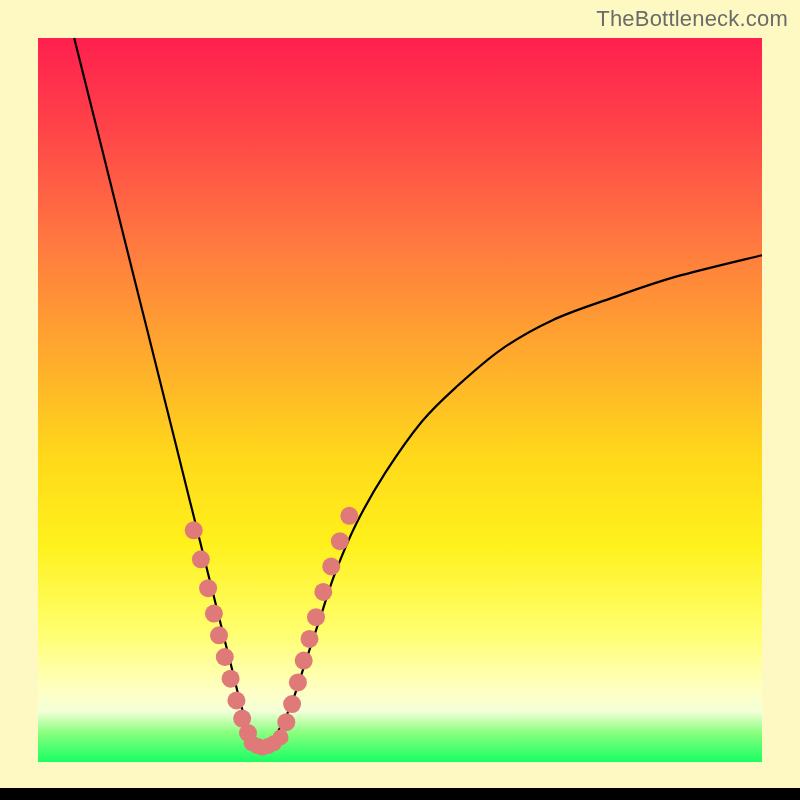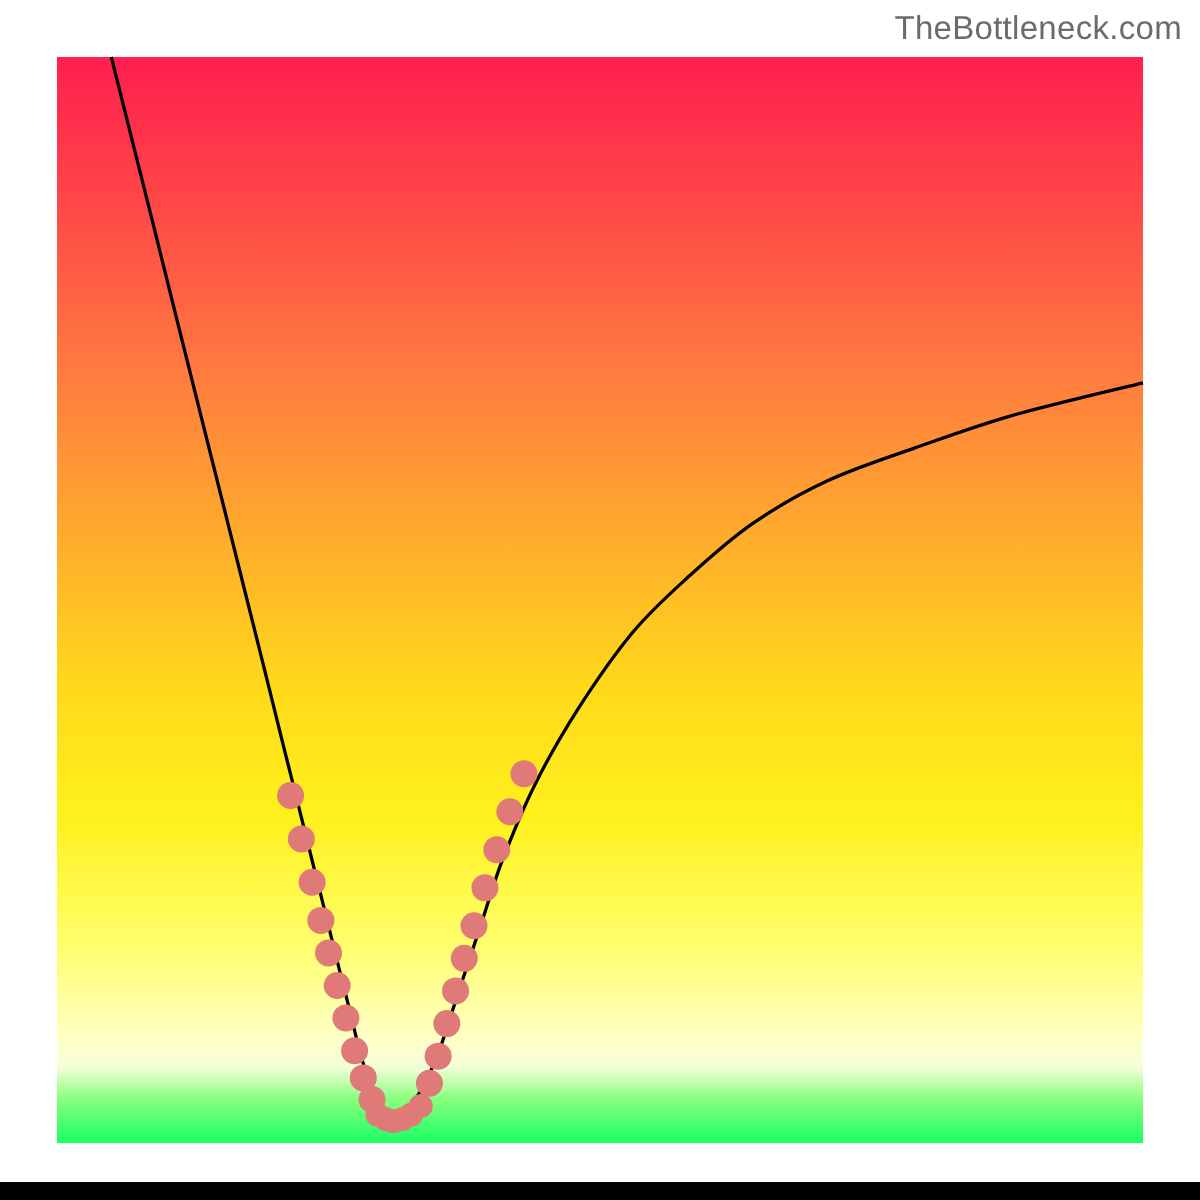--- a/index.html
+++ b/index.html
@@ -10,21 +10,21 @@
     background: #000;
     overflow: hidden;
     font-family: Arial, Helvetica, sans-serif;
   }
   .frame {
     position: absolute;
     left: 0;
     top: 0;
     width: 800px;
     height: 788px;
-    background: #ffffff;
+    background: #fef9c3;
   }
   .plot-area {
     position: absolute;
     left: 38px;
     top: 38px;
     width: 724px;
     height: 724px;
     
     background: linear-gradient(
       to bottom,

